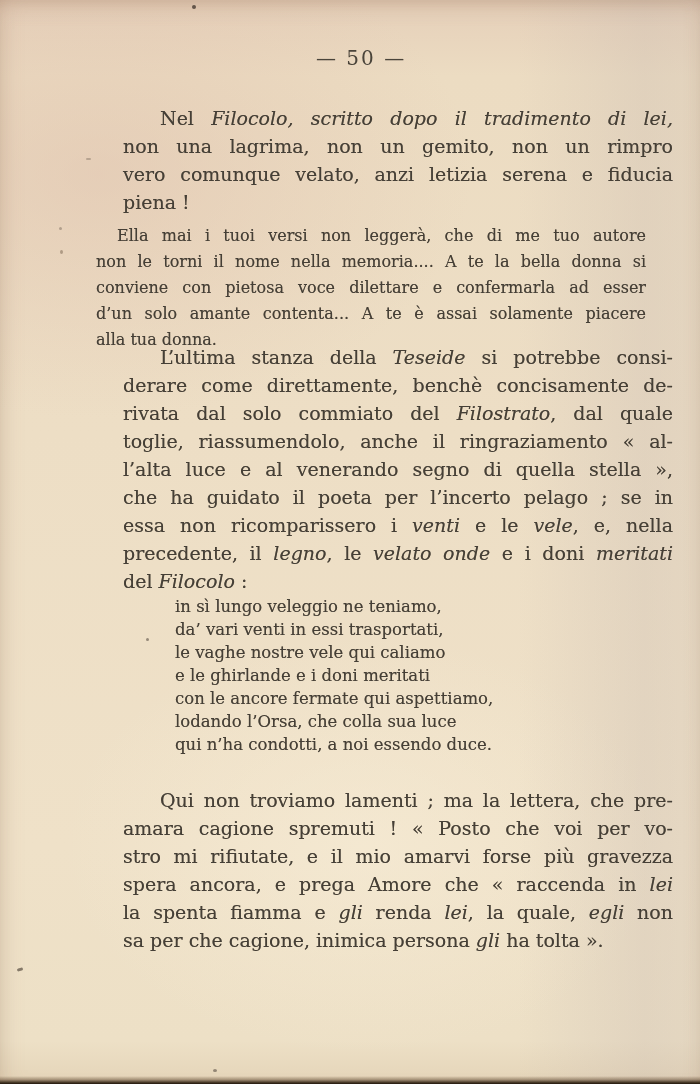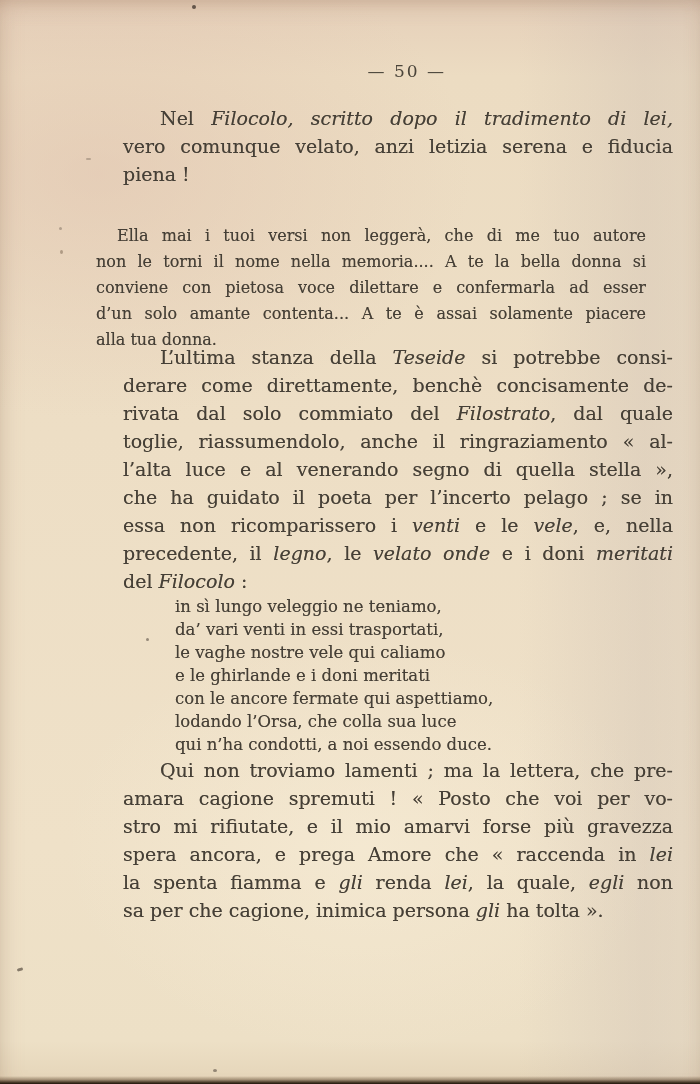--- a/index.html
+++ b/index.html
@@ -24,35 +24,35 @@
       linear-gradient(180deg, #e5cfb9 0%, #ecdcc2 7%, #eddec5 40%, #efe1c8 78%, #ede0c6 96%, #e4d4b8 100%);
     box-shadow: inset 0 14px 26px -16px rgba(150,110,85,0.45),
                 inset 14px 0 30px -22px rgba(140,105,80,0.40),
                 inset -10px 0 26px -20px rgba(140,110,90,0.30);
   }
   .bottom-edge {
     position: absolute; left: 0; bottom: 0; width: 700px; height: 8px;
     background: linear-gradient(180deg, rgba(80,60,40,0) 0%, rgba(90,66,44,0.45) 45%, #352818 88%, #241a0f 100%);
   }
   .pagenum {
-    position: absolute; top: 57px; left: 316px; width: 130px;
-    text-align: right;
-    font-size: 17px; line-height: 28px;
+    position: absolute; top: 44px; left: 316px; width: 130px;
+    text-align: left;
+    font-size: 20px; line-height: 28px;
     letter-spacing: 2px;
     color: #4a443a;
   }
   .block { position: absolute; left: 96px; width: 550px; }
   .main  { font-size: 19px;  line-height: 28px; margin-left: 27px;  }
   .quote { font-size: 16px;  line-height: 26px;  }
   .verse { font-size: 16.5px; line-height: 23px; left: 175px; width: 430px; }
   #para1 { top: 104px; }
   #quote1 { top: 223px; }
   #para2 { top: 343px; }
   #verse1 { top: 595px; }
-  #para3 { top: 756px; }
+  #para3 { top: 786px; }
   .line { white-space: nowrap; }
   .line.j { text-align: justify; text-align-last: justify; white-space: normal; }
   .main .line.ind  { text-indent: 37px; }
   .quote .line.ind { text-indent: 21px; }
   .verse .line.out { margin-left: -13px; }
   .line, .line i, .line span {
     text-shadow: 0 0 0.6px rgba(69,60,48,0.55);
   }
   
   .speck { position: absolute; border-radius: 50%; background: #4d4238; }
@@ -65,20 +65,21 @@
   .speck.s7 { left: 213px; top: 1069px; width: 4px; height: 3px; opacity: .55; }
 </style>
 </head>
 <body>
 
 <div class="page" style="color: rgb(69, 63, 54);">
   <div class="pagenum">— 50 —</div>
 
   <div id="para1" class="block main">
       <div class="line j ind"><span>Nel </span><i>Filocolo, scritto dopo il tradimento di lei,</i></div>
+      <div class="line j"><span>non una lagrima, non un gemito, non un rimpro</span></div>
       <div class="line j"><span>vero comunque velato, anzi letizia serena e fiducia</span></div>
       <div class="line"><span>piena !</span></div>
     </div>
   <div id="quote1" class="block quote">
       <div class="line j ind"><span>Ella mai i tuoi versi non leggerà, che di me tuo autore</span></div>
       <div class="line j"><span>non le torni il nome nella memoria.... A te la bella donna si</span></div>
       <div class="line j"><span>conviene con pietosa voce dilettare e confermarla ad esser</span></div>
       <div class="line j"><span>d’un solo amante contenta... A te è assai solamente piacere</span></div>
       <div class="line"><span>alla tua donna.</span></div>
     </div>

